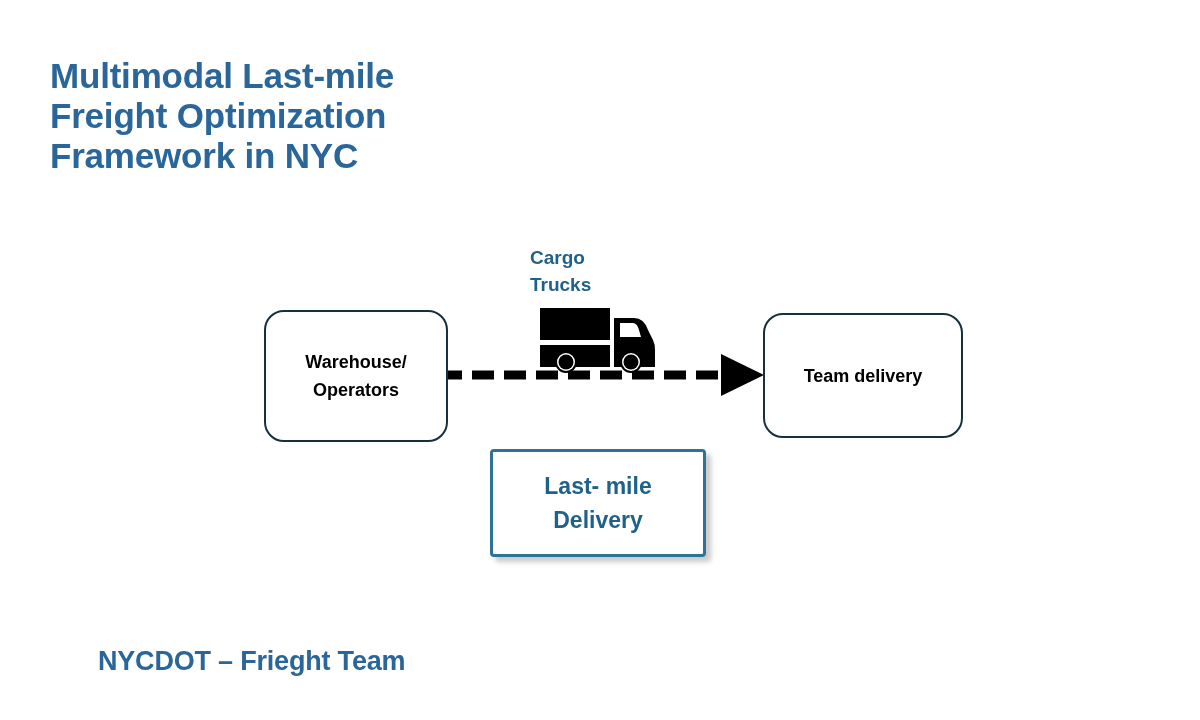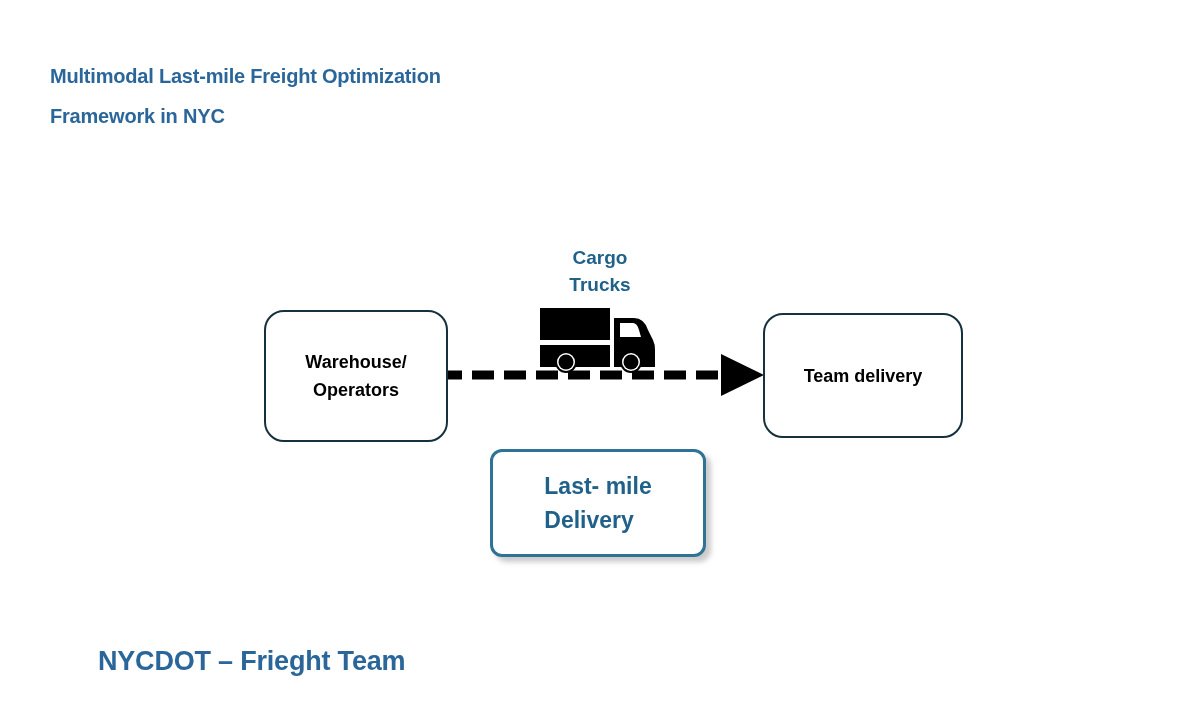--- a/index.html
+++ b/index.html
@@ -18,21 +18,21 @@
     background: #ffffff;
     overflow: hidden;
   }
 
   
   #title {
     position: absolute;
     left: 50px;
     top: 56px;
     width: 470px;
-    font-size: 20px;
+    font-size: 35px;
     font-weight: bold;
     line-height: 40px;
     color: #2a6699;
     letter-spacing: -0.2px;
     white-space: pre-line;
   }
 
   
   #footer {
     position: absolute;
@@ -79,40 +79,39 @@
   
   #node-lastmile {
     position: absolute;
     left: 490px;
     top: 449px;
     width: 216px;
     height: 108px;
     box-sizing: border-box;
     background: #ffffff;
     border: 3px solid #2e7296;
-    border-radius: 12px;
+    border-radius: 4px;
     box-shadow: 5px 5px 5px rgba(140,140,140,0.45);
     display: flex;
     align-items: center;
     justify-content: center;
-    text-align: left;
+    text-align: center;
     color: #1f6189;
     font-size: 23px;
     font-weight: bold;
     line-height: 34px;
     white-space: pre-line;
   }
 
   
   #label-cargo-trucks {
     position: absolute;
     left: 530px;
     top: 244px;
     width: 140px;
-    text-align: center;
     color: #1f6189;
     font-size: 19px;
     font-weight: bold;
     line-height: 27px;
     white-space: pre-line;
   }
 
   
   #connector {
     position: absolute;

